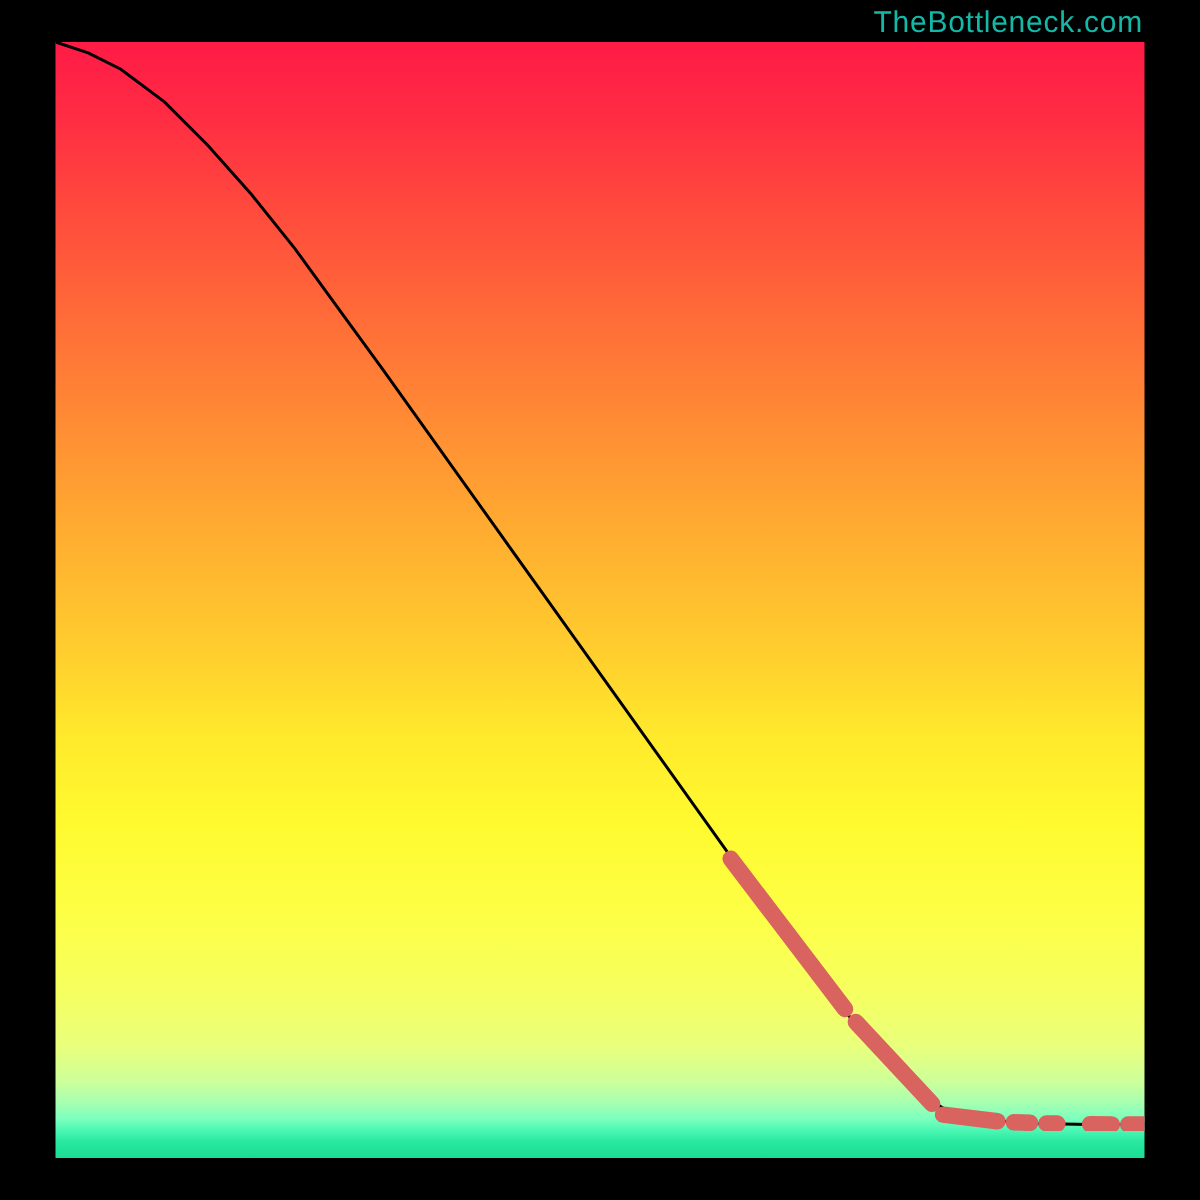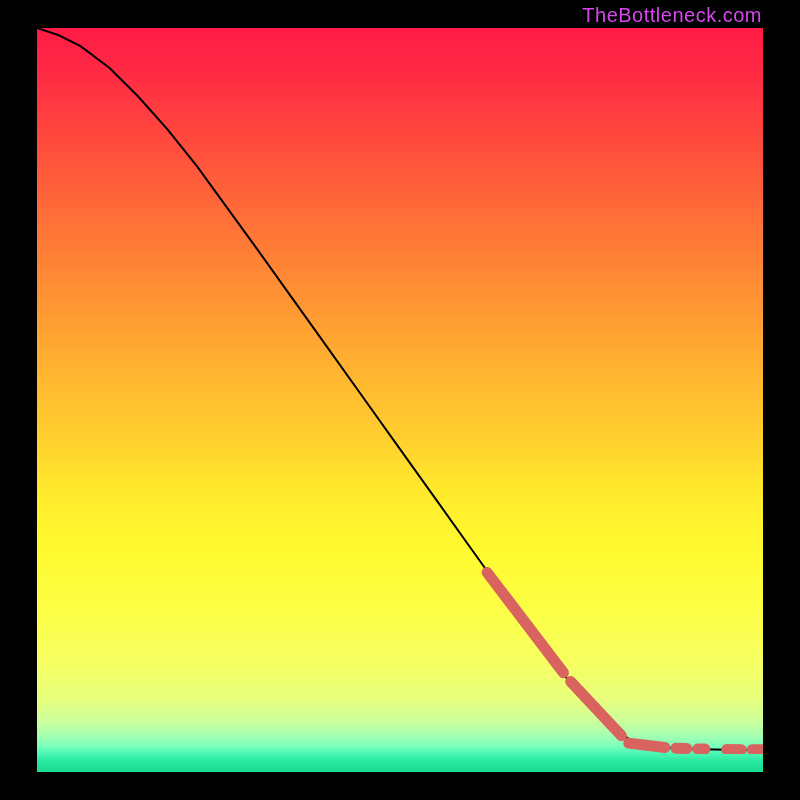--- a/index.html
+++ b/index.html
@@ -51,21 +51,21 @@
     );
   }
   .svg-layer {
     position: absolute;
     inset: 0;
   }
   .attribution {
     position: absolute;
     top: 4px;
     right: 38px;
-    color: #d946ef;
+    color: #14b8a6;
     font-size: 20px;
     letter-spacing: 0.5px;
     font-weight: 400;
     font-family: Arial, Helvetica, sans-serif;
   }
 </style>
 </head>
 <body>
 
 <div class="stage">

